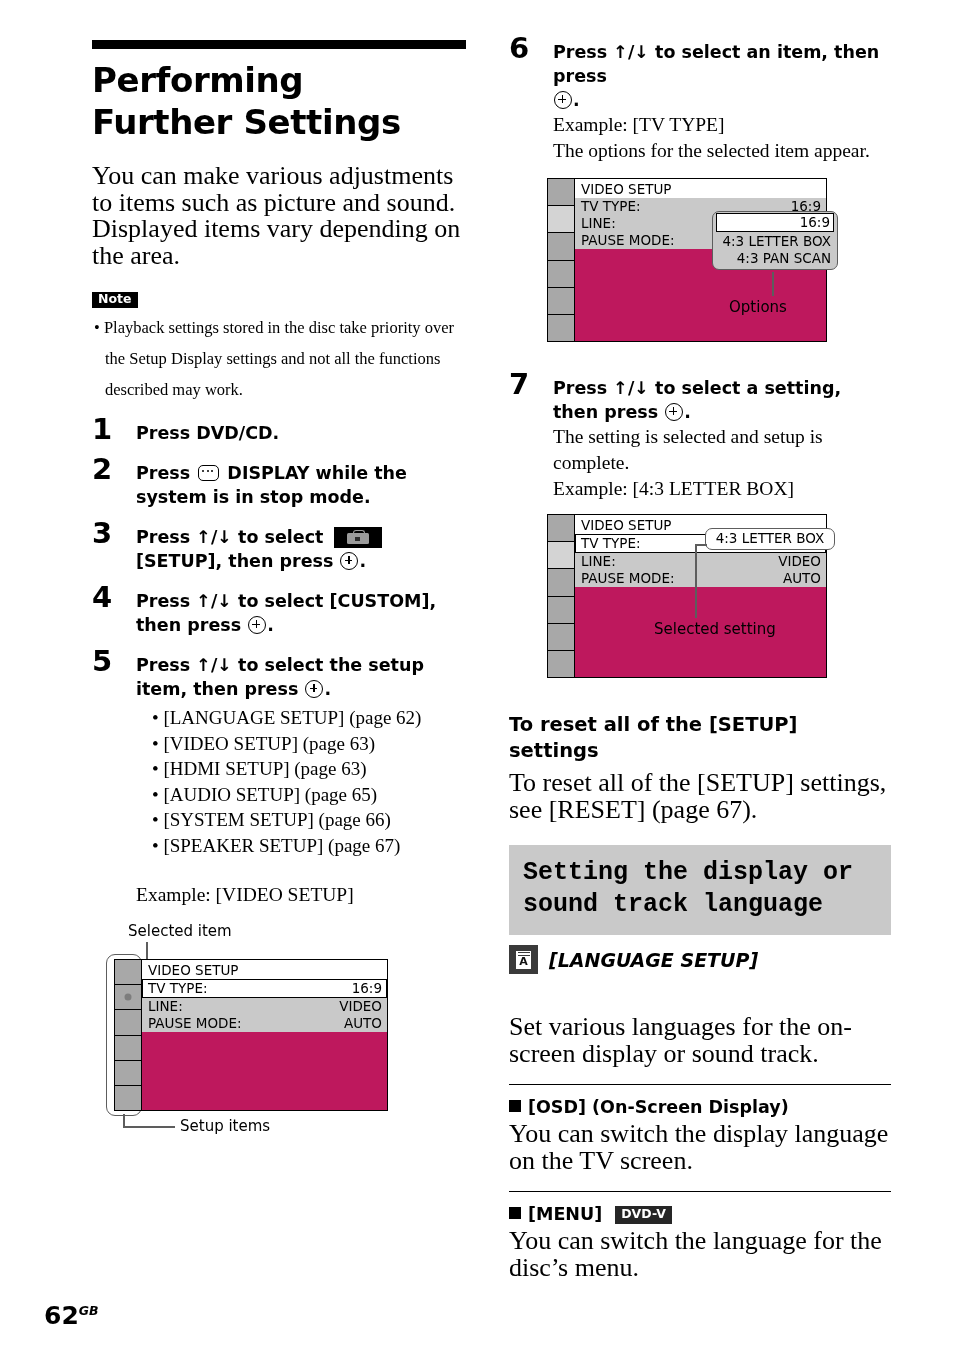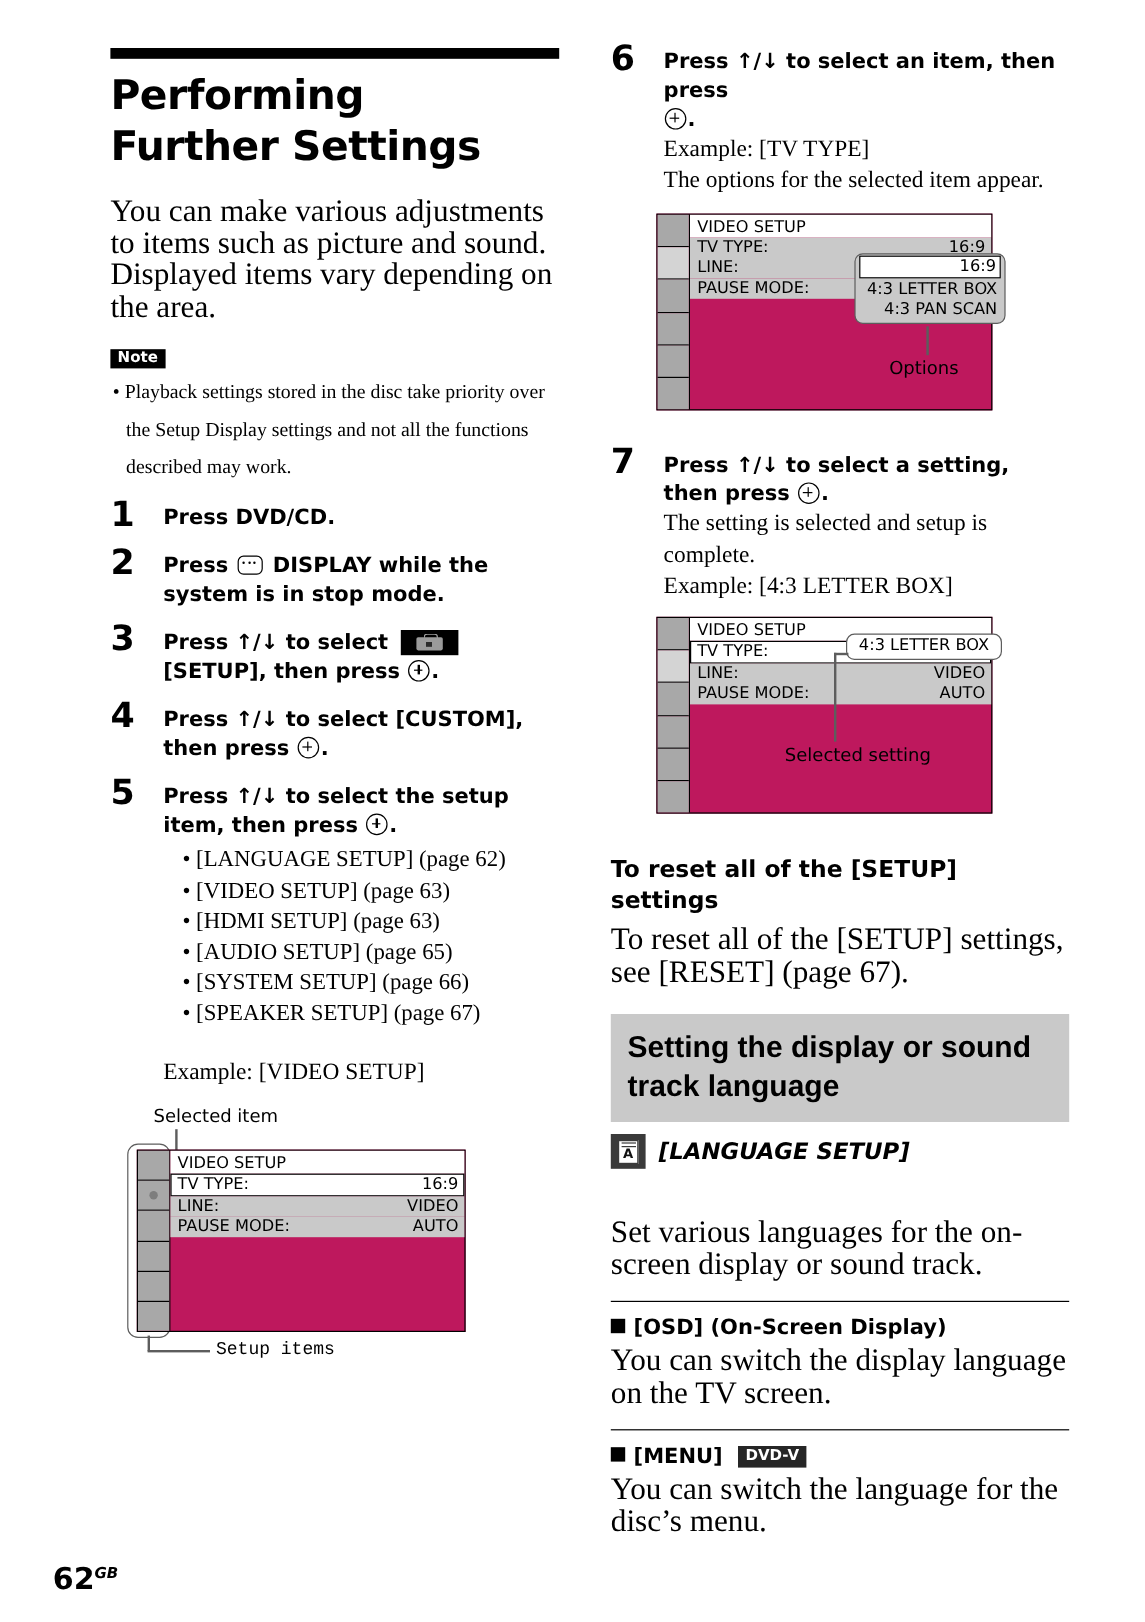--- a/index.html
+++ b/index.html
@@ -174,21 +174,21 @@
     font-family:"DejaVu Sans", sans-serif;
     font-weight:bold; font-size:19.5px; line-height:26px;
     margin:0;
   }
   .band {
     background:#c9c9c9;
     padding:12px 14px 14px 14px;
     margin-top:22px;
   }
   .band h2 {
-    font-family:Liberation Sans, sans-serif;
+    font-family:Liberation Mono, monospace;
     font-weight:bold; font-size:25px; line-height:32px;
     margin:0;
   }
   .lang-line { display:flex; align-items:center; gap:11px; margin-top:10px; }
   .ic-lang {
     width:29px; height:29px; background:#3a3a3a;
     display:flex; align-items:center; justify-content:center;
     flex:none;
   }
   .ic-lang .book {
@@ -338,21 +338,21 @@
             </div>
           <div class="osd-row gray">
               <span>PAUSE MODE:</span>
               <span>AUTO</span>
             </div>
         </div>
       </div>
 
       <div class="leader-h" style="left:25px; top:204px; width:52px;"></div>
       <div class="leader" style="left:25px; top:192px; height:13px;"></div>
-      <div class="lbl" style="left:82px; top:195px;font-family:Liberation Mono, monospace;">Setup items</div>
+      <div class="lbl" style="left:82px; top:195px;">Setup items</div>
     </div>
 
   </div>
 
   <div class="col-right">
 
     <div class="step" style="margin-top:0;">
       <div class="step-num">6</div>
       <div class="step-head">
         <span>Press</span>
@@ -393,21 +393,21 @@
             </div>
         </div>
       </div>
 
       <div class="callout" style="left:165px; top:33px; width:124px;">
         <div class="opt sel">16:9</div>
         <div class="opt">4:3 LETTER BOX</div>
         <div class="opt">4:3 PAN SCAN</div>
       </div>
       <div class="leader" style="left:225px; top:94px; height:24px;"></div>
-      <div class="lbl" style="left:194px; top:120px;">Options</div>
+      <div class="lbl" style="left:182px; top:120px;">Options</div>
     </div>
 
     <div class="step" style="margin-top:26px;">
       <div class="step-num">7</div>
       <div class="step-head">
         <span>Press</span>
         <span class="arrows">↑/↓</span>
         <span>to select a setting, then press</span>
         <span class="ic-enter"></span><span>.</span>
       </div>

